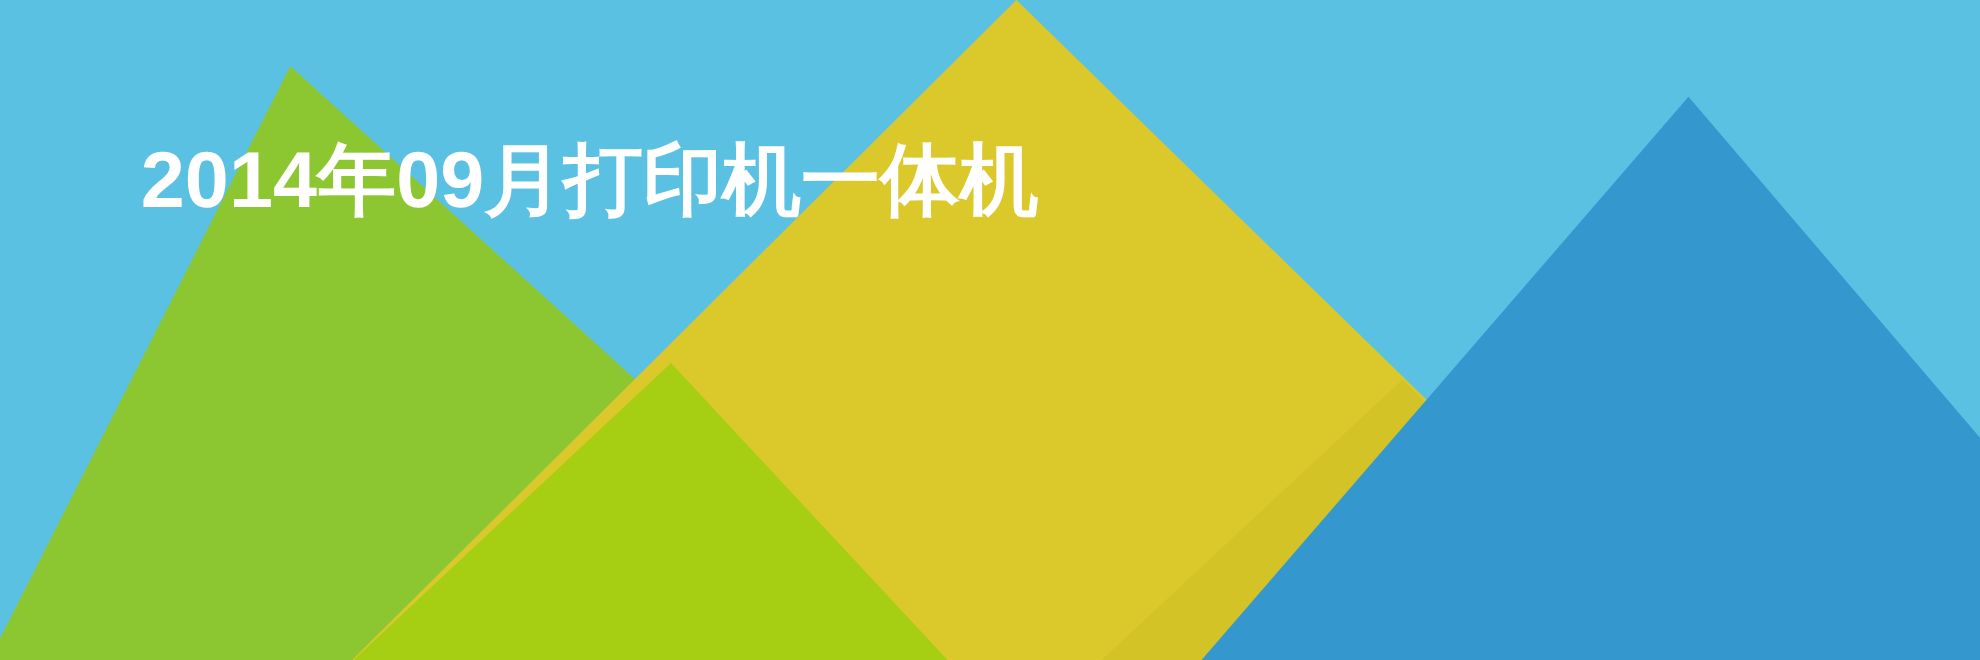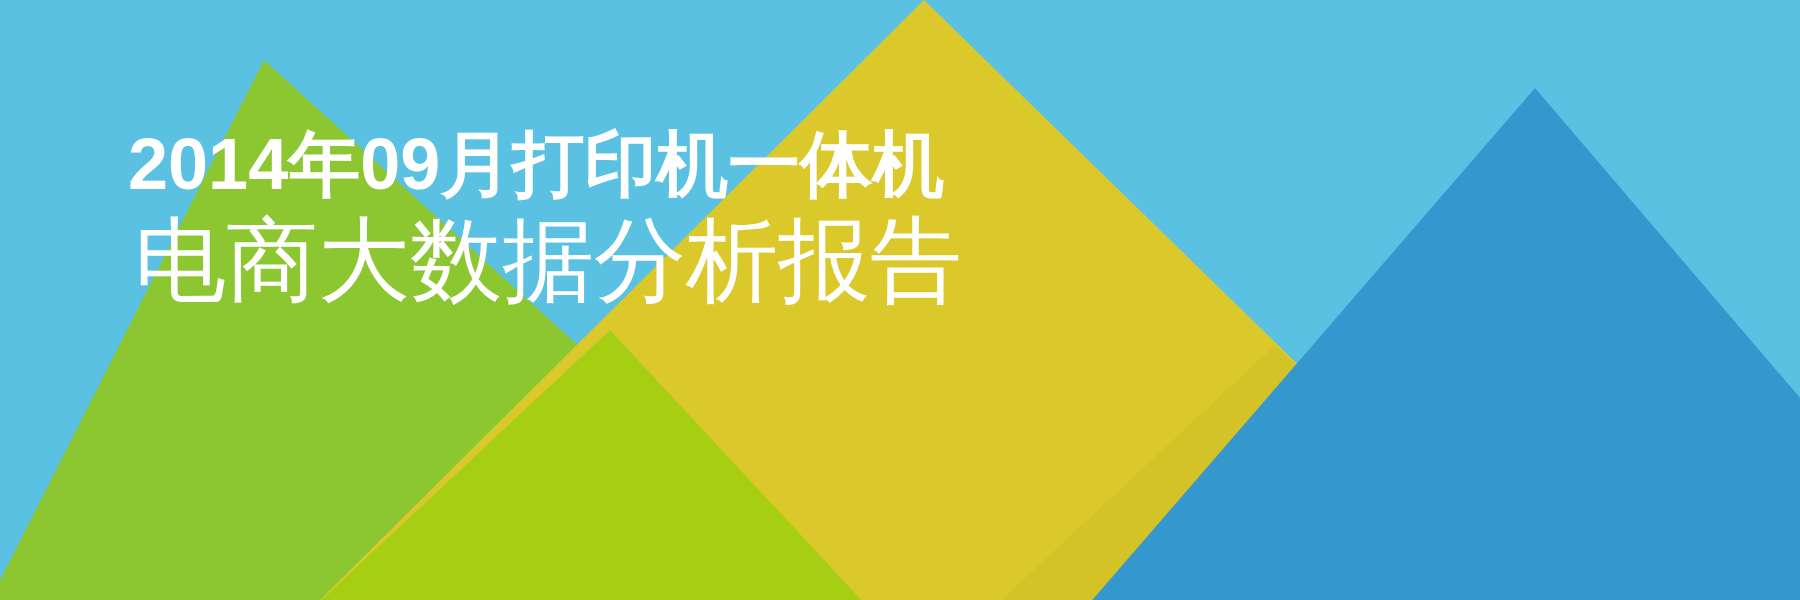--- a/index.html
+++ b/index.html
@@ -58,16 +58,15 @@
     <rect x="0" y="0" width="1800" height="600" fill="#5bc1e3"></rect>
     <polygon points="264,60 -20,620 880,620" fill="#8cc732"></polygon>
     <polygon points="924,0 300,620 1560,620" fill="#dbc92b"></polygon>
     <polygon points="610,330 300,620 880,620" fill="#a6ce13"></polygon>
     <polygon points="1275,345 980,620 1560,620" fill="#d4c327"></polygon>
     <polygon points="1535,88 1075,620 1990,620" fill="#3498ce"></polygon>
   </svg>
 
   <div id="title-block">
     <div id="title-line-1" class="title-line" style="color: rgb(255, 255, 255);">2014年09月打印机一体机</div>
-    <div id="title-line-2" class="title-line" style="color: rgb(255, 255, 255);">电商大数据分析报告</div>
   </div>
 
 </div>
 
 </body></html>

